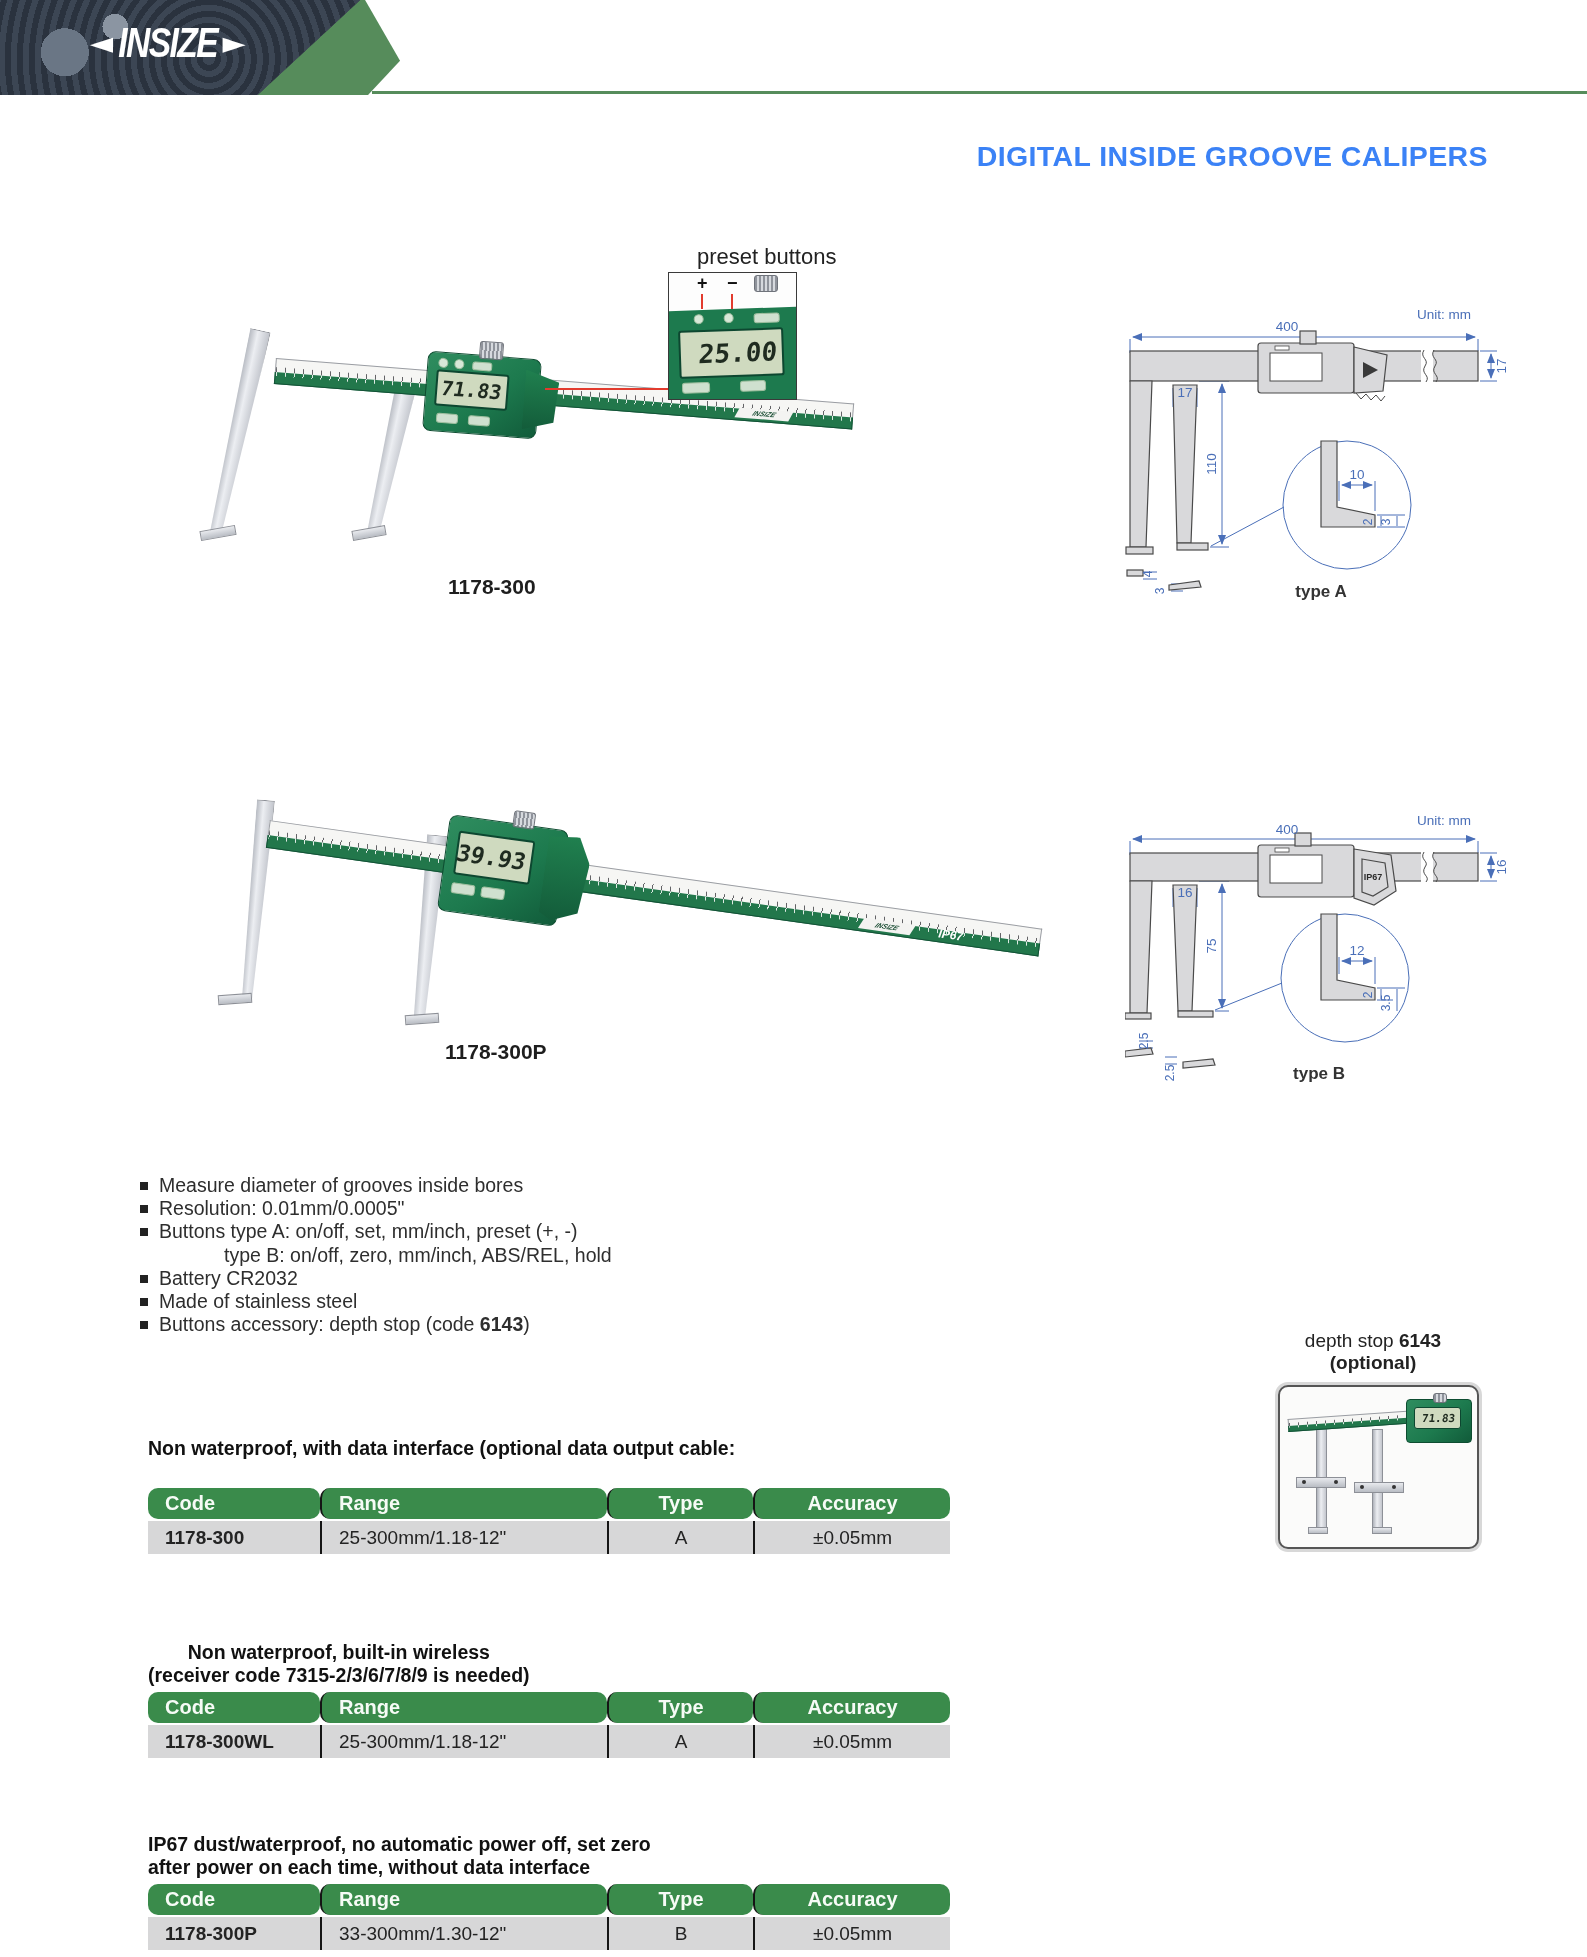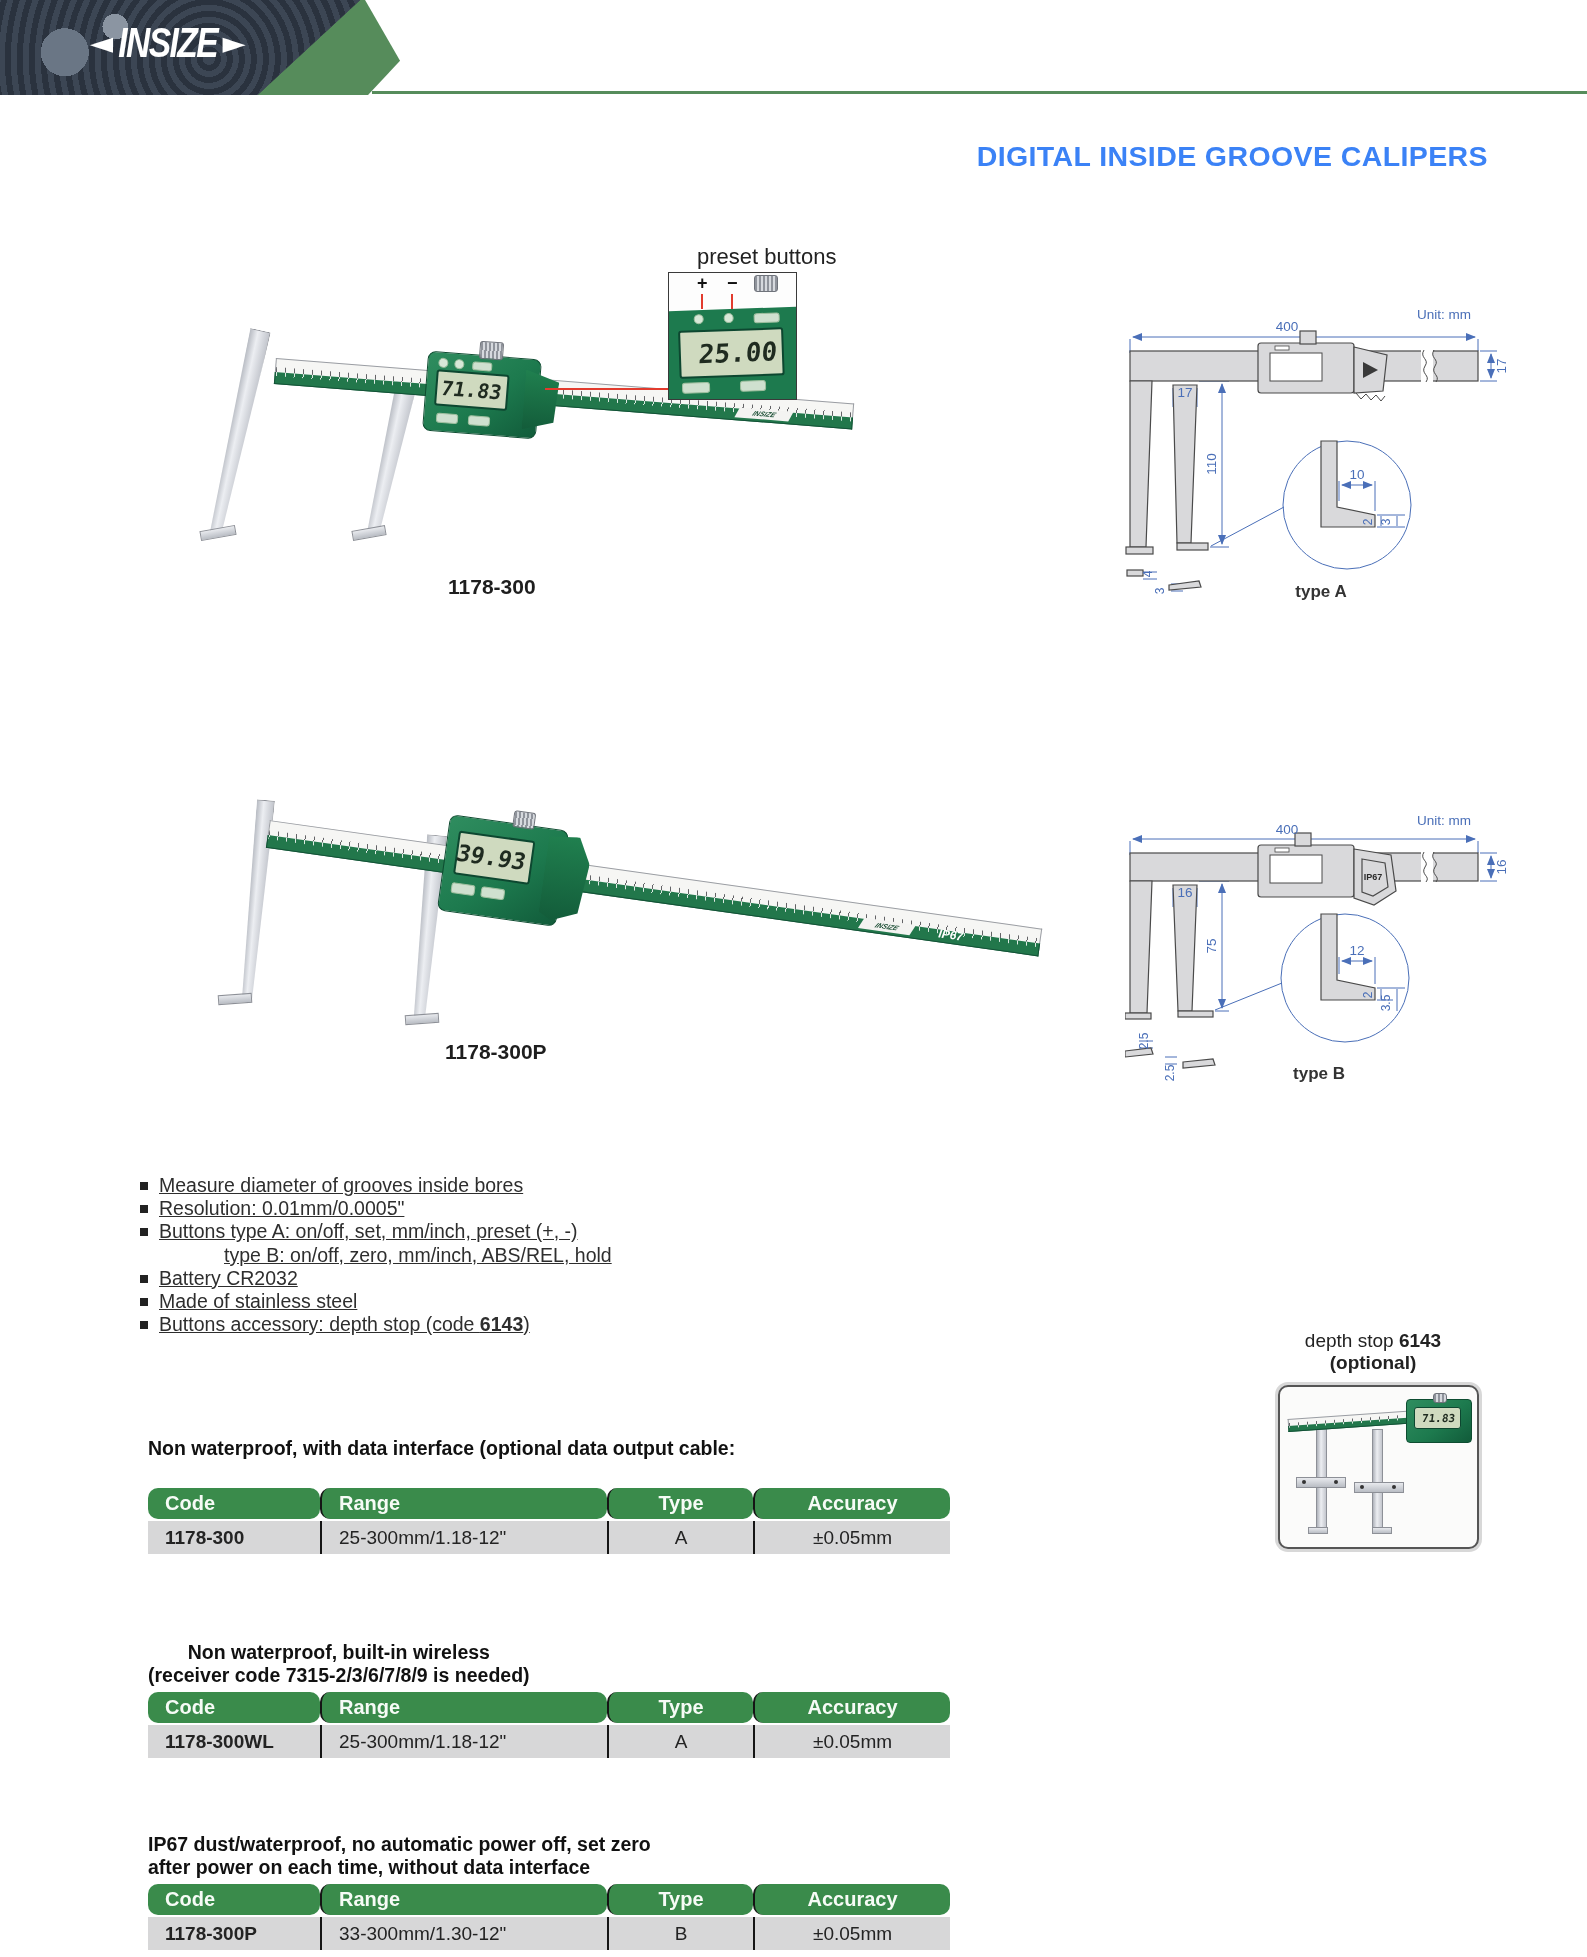--- a/index.html
+++ b/index.html
@@ -65,21 +65,21 @@
   .pm{position:absolute;top:0px;font-size:18px;font-weight:bold;color:#111;}
   .rvl{position:absolute;width:2px;height:15px;background:#e23b2e;}
 
   
   .dt{font-family:"Liberation Sans",sans-serif;font-size:13.5px;fill:#4a6fb8;}
   .dts{font-family:"Liberation Sans",sans-serif;font-size:12px;fill:#4a6fb8;}
   .tl{font-family:"Liberation Sans",sans-serif;font-size:17px;font-weight:bold;fill:#333;}
 
   
   .features{position:absolute;left:140px;top:1174px;font-size:19.5px;color:#2e2e2e;}
-  .fline{height:23.2px;line-height:23.2px;white-space:nowrap;text-decoration:underline;}
+  .fline{height:23.2px;line-height:23.2px;white-space:nowrap;}
   .fbul{display:inline-block;width:8px;height:8px;background:#222;margin-right:11px;vertical-align:2px;}
   .findent{margin-left:84px;}
   .fb{font-weight:bold;}
 
   
   .dslabel{position:absolute;left:1268px;top:1330px;width:210px;text-align:center;
            font-size:19px;color:#222;line-height:22px;}
   .dsframe{position:absolute;left:1278px;top:1385px;width:197px;height:160px;border:2px solid #555;
            border-radius:10px;box-shadow:0 0 0 3px #d8d8d8;background:#fbfbfa;overflow:hidden;}
 

